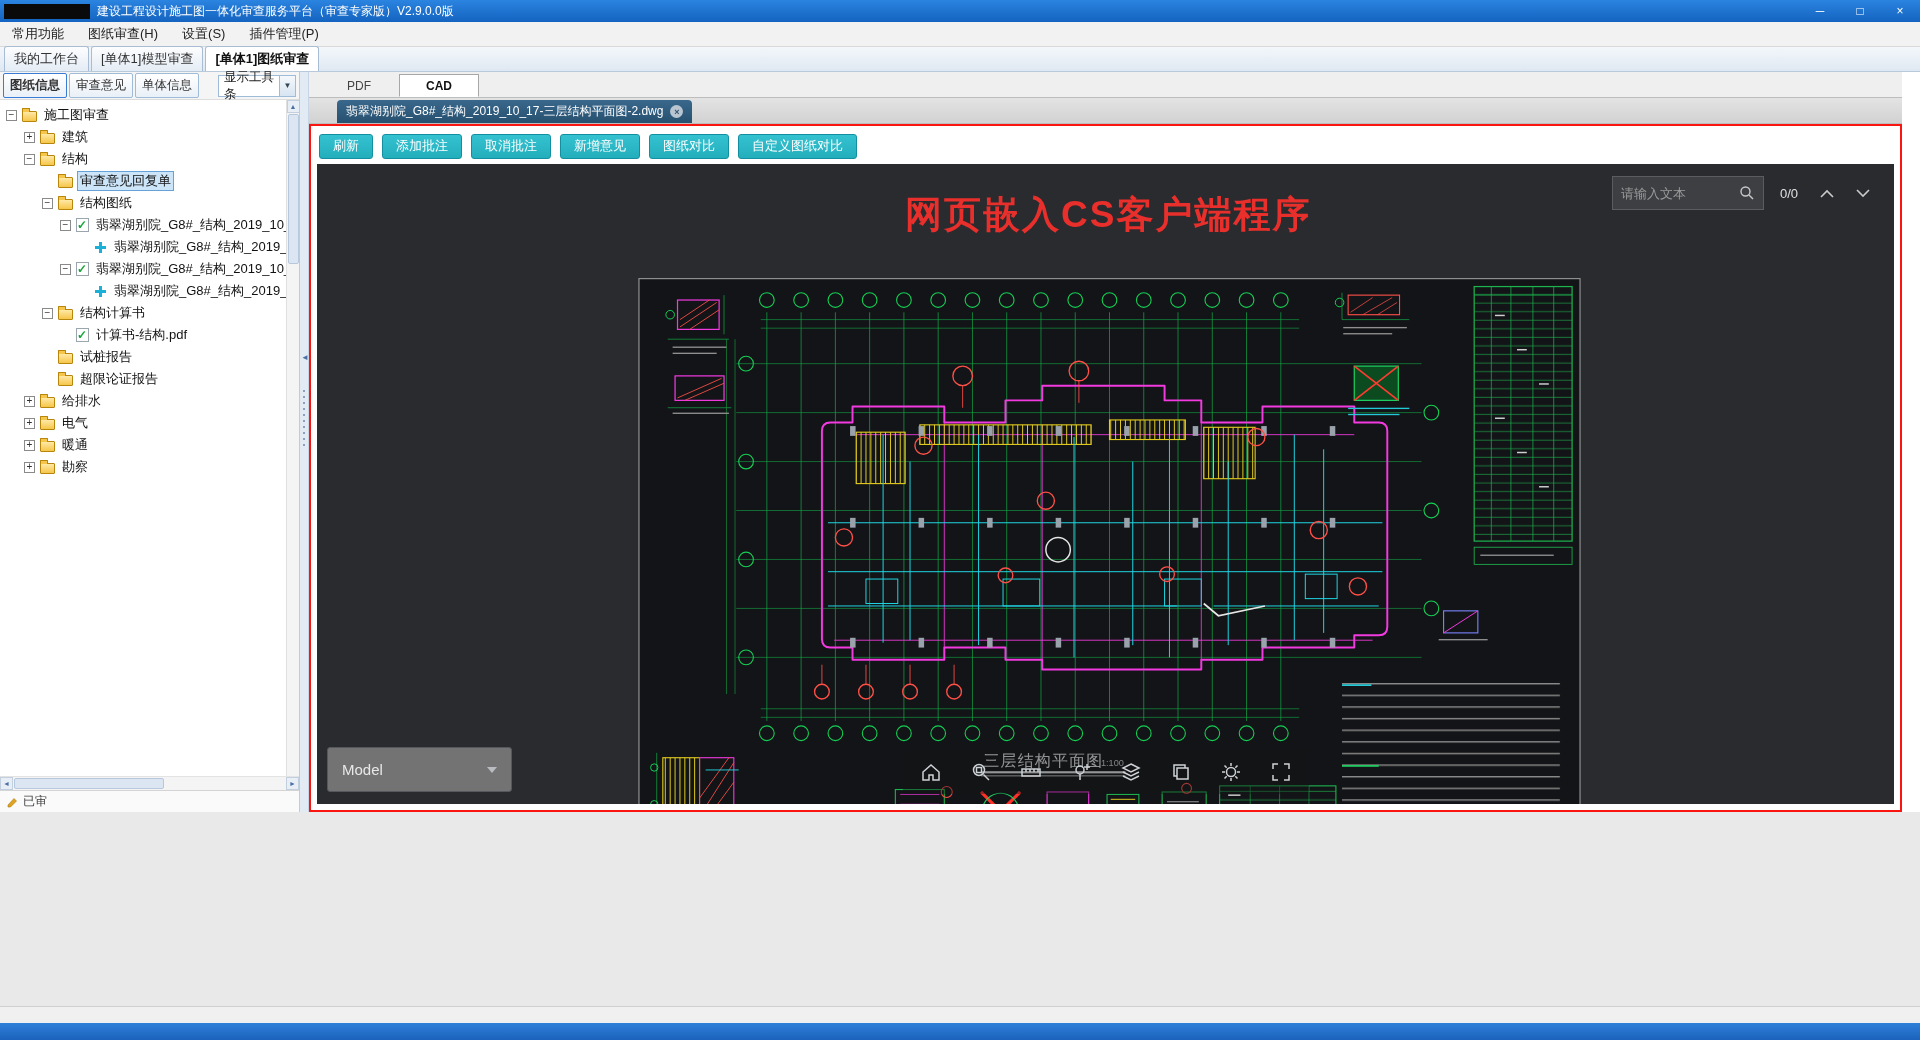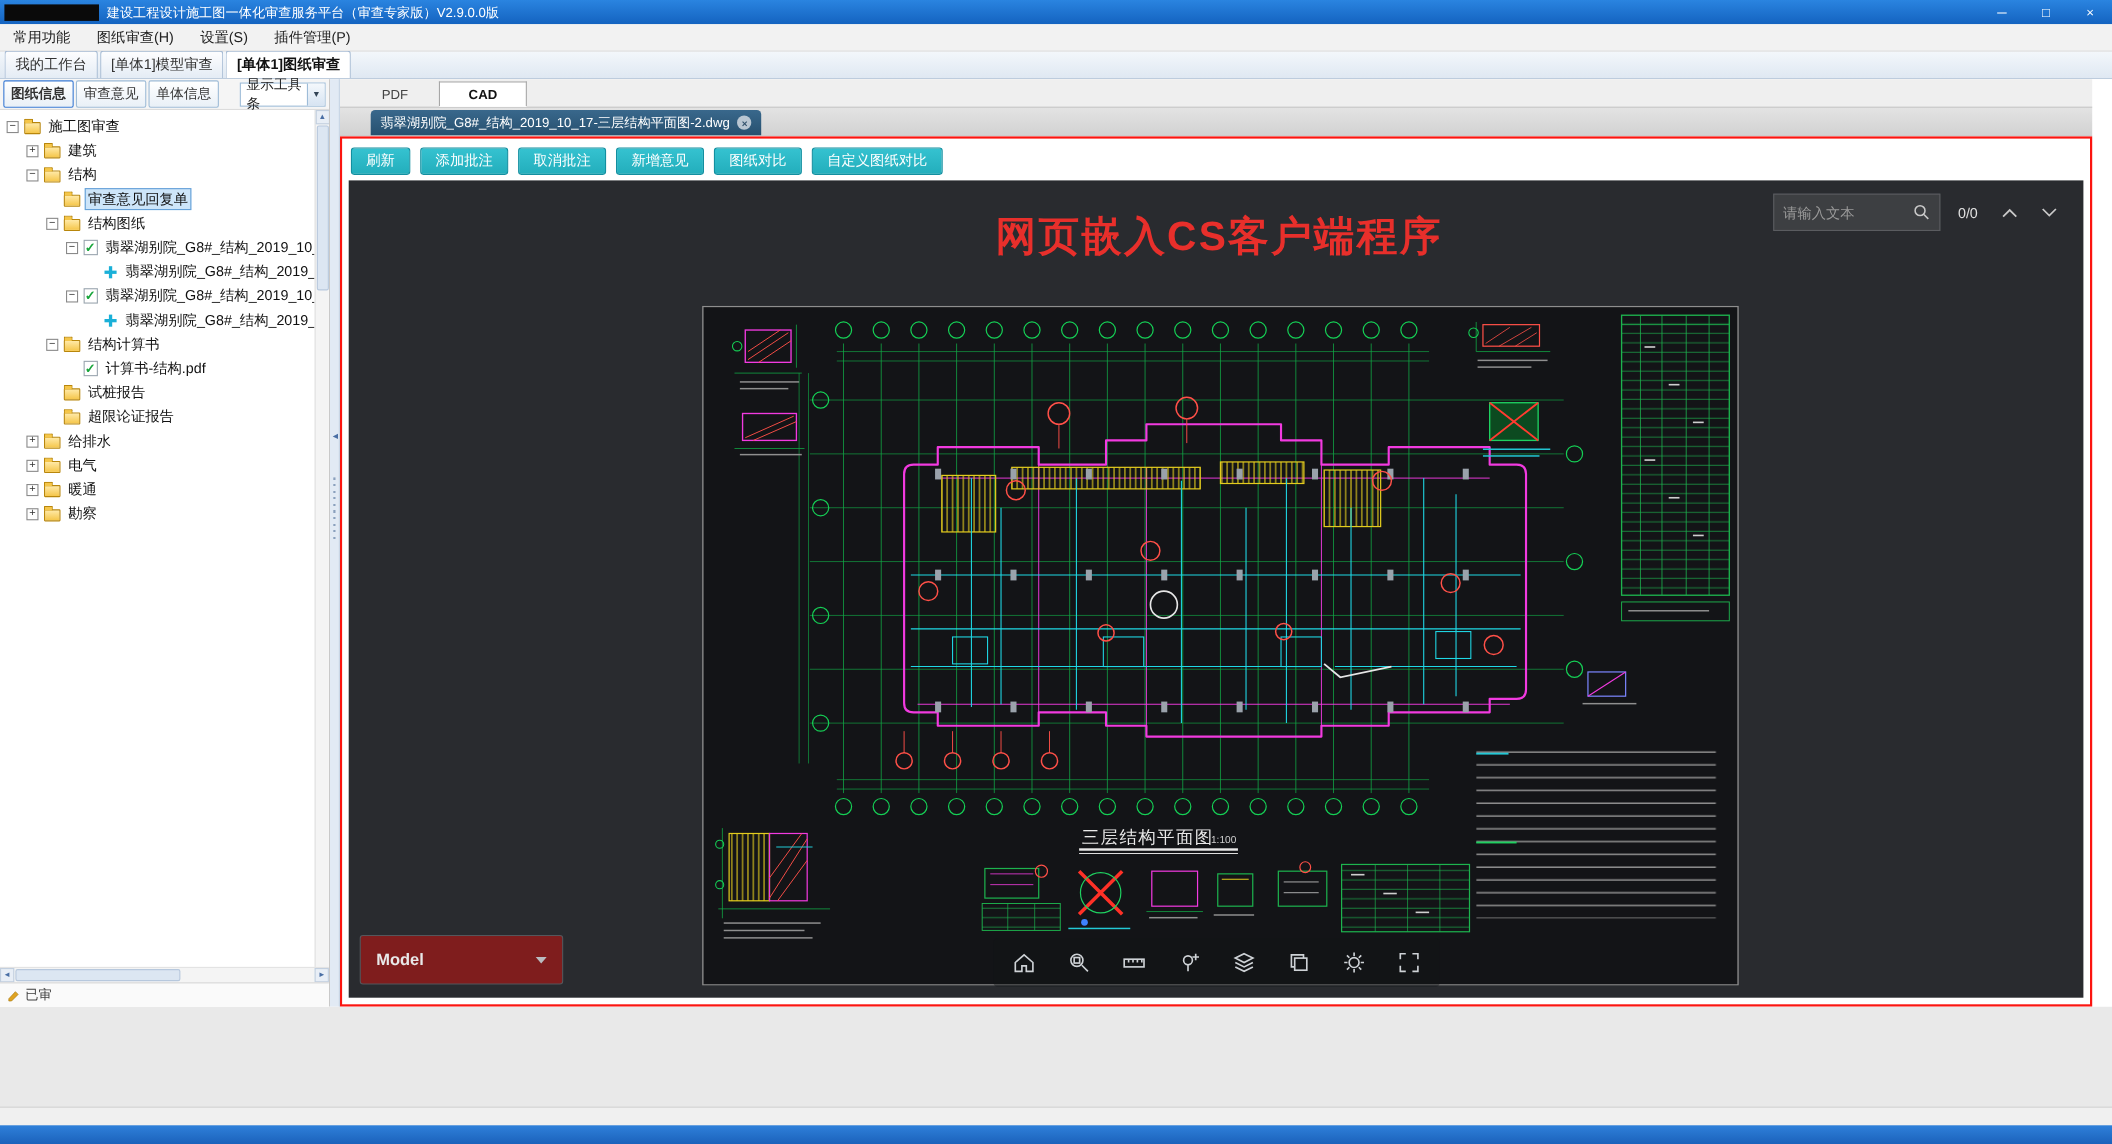--- a/index.html
+++ b/index.html
@@ -16,21 +16,21 @@
   
   .menubar { height:25px; background:#f2f2f2; border-bottom:1px solid #d9d9d9; display:flex; align-items:center; font-size:13px; color:#222; }
   .menu-item { padding:0 12px; height:100%; display:flex; align-items:center; }
 
   
   .maintabs { height:25px; background:linear-gradient(#f3f7fb,#dfe8f2); border-bottom:1px solid #b9c9dc; display:flex; align-items:flex-end; padding-left:4px; gap:2px; }
   .mtab { font-size:13px; padding:3px 9px; border:1px solid #a8bcd4; border-bottom:none; border-radius:3px 3px 0 0; background:linear-gradient(#fdfdfe,#e4ecf5); color:#333; white-space:nowrap; }
   .mtab.active { font-weight:bold; background:#fff; color:#111; }
 
   
-  .content { position:absolute; top:72px; left:0; right:0; height:843px; display:flex; background:#fff; }
+  .content { position:absolute; top:72px; left:0; right:0; height:740px; display:flex; background:#fff; }
 
   
   .sidebar { width:300px; flex:none; display:flex; flex-direction:column; border-right:1px solid #c9c9c9; background:#fff; }
   .side-tabs { height:28px; display:flex; align-items:center; gap:2px; padding:2px 3px; background:#f5f5f5; border-bottom:1px solid #dcdcdc; }
   .stab { font-size:12.5px; padding:3px 6px; border:1px solid #9ebcd8; background:linear-gradient(#ffffff,#e9f0f7); color:#333; border-radius:2px; white-space:nowrap; }
   .stab.active { font-weight:bold; border:1px solid #3a7bd5; }
   .side-combo { margin-left:17px; flex:1; height:22px; border:1px solid #9ebcd8; background:#fff; display:flex; align-items:center; font-size:12.5px; padding-left:5px; color:#222; }
   .combo-arrow { margin-left:auto; width:18px; height:100%; background:linear-gradient(#f4f8fc,#d7e4f2); border-left:1px solid #9ebcd8; display:flex; align-items:center; justify-content:center; font-size:8px; color:#345; }
 
   .tree-wrap { flex:1; display:flex; overflow:hidden; }
@@ -82,21 +82,21 @@
 
   .search-bar { position:absolute; top:12px; right:18px; display:flex; align-items:center; gap:10px; }
   .search-box { width:152px; height:34px; background:#3d3f42; border:1px solid #5a5c60; display:flex; align-items:center; padding:0 8px; }
   .search-input { flex:1; background:transparent; border:none; outline:none; color:#ddd; font-size:13px; min-width:0; }
   .search-input::placeholder { color:#9a9a9a; }
   .search-count { color:#e0e0e0; font-size:13px; min-width:30px; text-align:center; }
   .chev-btn { width:26px; height:30px; display:flex; align-items:center; justify-content:center; }
 
   .sheet-wrap { position:absolute; left:321px; top:114px; }
 
-  .model-select { position:absolute; left:10px; bottom:12px; width:185px; height:45px; background:#7f1d1d; border:1px solid #54575c; border-radius:3px; display:flex; align-items:center; padding:0 14px; color:#e8e8e8; font-size:15px;font-weight:bold; }
+  .model-select { position:absolute; left:10px; bottom:12px; width:185px; height:45px; background:#737373; border:1px solid #54575c; border-radius:3px; display:flex; align-items:center; padding:0 14px; color:#e8e8e8; font-size:15px; }
   .model-caret { margin-left:auto; width:0; height:0; border-left:5px solid transparent; border-right:5px solid transparent; border-top:6px solid #b9bcc0; }
 
   .nav-toolbar { position:absolute; left:50%; transform:translateX(-50%); bottom:10px; display:flex; gap:14px; align-items:center; padding:4px 10px; background:rgba(18,20,23,.4); border-radius:4px; }
   .nav-btn { width:36px; height:36px; display:flex; align-items:center; justify-content:center; }
   .nav-btn svg { stroke:#ced2d6; fill:none; stroke-width:1.5; }
 
   
   .statusbar { position:absolute; left:0; right:0; bottom:17px; height:17px; background:#f0f0f0; border-top:1px solid #d0d0d0; }
   .bluebar { position:absolute; left:0; right:0; bottom:0; height:17px; background:linear-gradient(#2f80da,#1b62bb); }
 </style>

